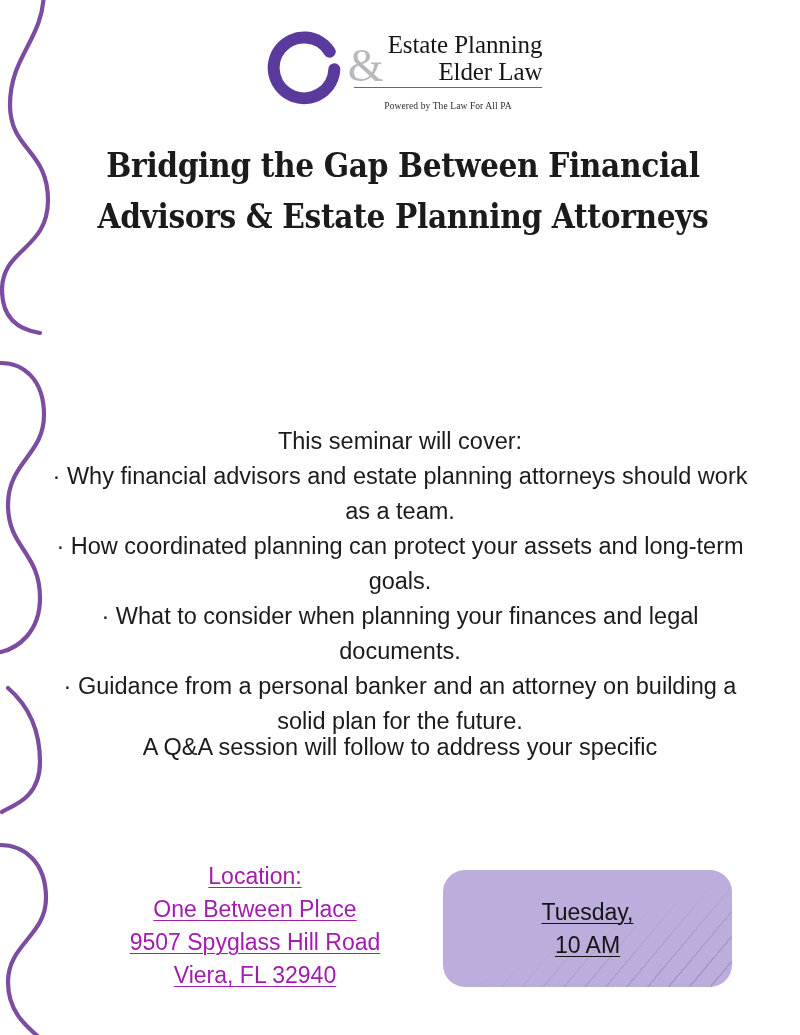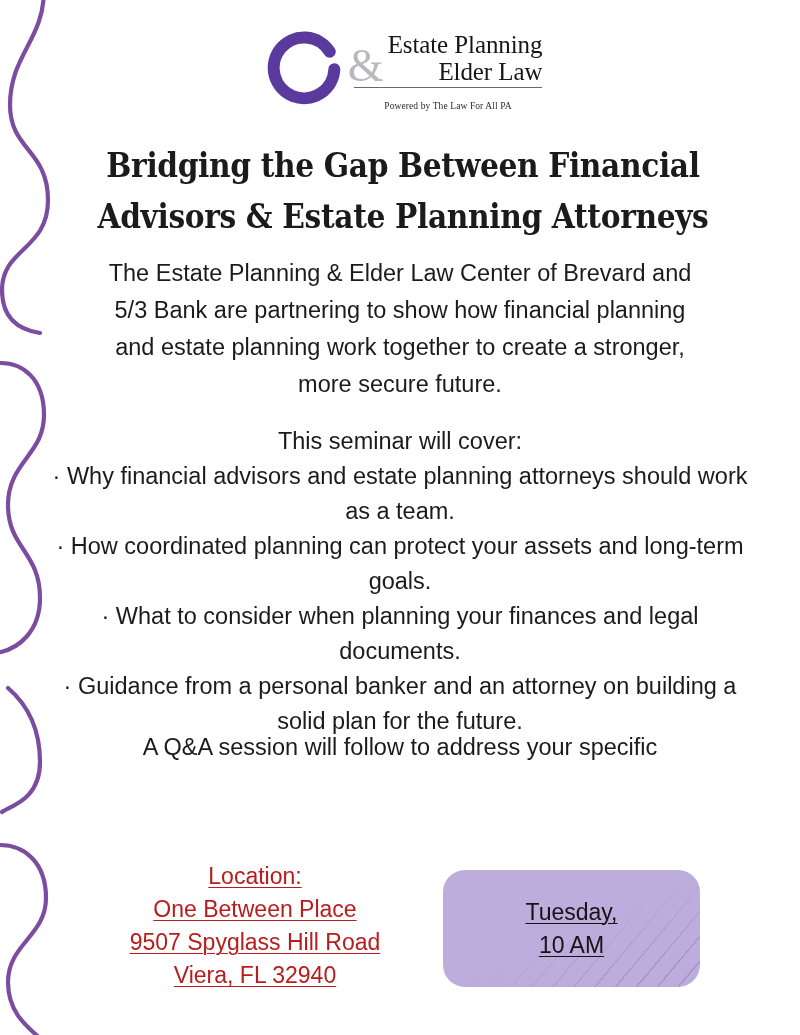--- a/index.html
+++ b/index.html
@@ -146,35 +146,36 @@
   .location {
     position: absolute;
     left: 95px;
     top: 860px;
     width: 320px;
     text-align: center;
     font-family: "Liberation Sans", sans-serif;
     font-weight: 300;
     font-size: 23px;
     line-height: 33px;
-    color: #b91c1c;
+    color: #a21caf;
   }
   .location span {
     text-decoration: underline;
     text-underline-offset: 3px;
     text-decoration-thickness: 1.3px;
   }
 
   
   .datebox-wrap {
     position: absolute;
     left: 443px;
     top: 870px;
     width: 257px;
     height: 117px;
+    padding-left: 32px;
   }
   .datebox {
     position: absolute;
     inset: 0;
     background: #bcaddc;
     border-radius: 22px 22px 22px 22px;
     overflow: hidden;
   }
   .datebox-hatch {
     position: absolute;
@@ -230,26 +231,20 @@
       <div class="logo-amp">&amp;</div>
       <div class="logo-l1">Estate Planning</div>
       <div class="logo-l2">Elder Law</div>
       <div class="logo-rule"></div>
       <div class="logo-tag">Powered by The Law For All PA</div>
     </div>
   </div>
 
   <div class="headline">Bridging the Gap Between Financial Advisors &amp; Estate Planning Attorneys</div>
 
-  <div class="body-block intro">
-    <p>The Estate Planning &amp; Elder Law Center of Brevard and</p>
-    <p>5/3 Bank are partnering to show how financial planning</p>
-    <p>and estate planning work together to create a stronger,</p>
-    <p>more secure future.</p>
-  </div>
 
   <div class="body-block covers">
     <p>This seminar will cover:</p>
     <p>· Why financial advisors and estate planning attorneys should work as a team.</p>
     <p>· How coordinated planning can protect your assets and long-term goals.</p>
     <p>· What to consider when planning your finances and legal documents.</p>
     <p>· Guidance from a personal banker and an attorney on building a solid plan for the future.</p>
   </div>
 
   <div class="body-block qa">

